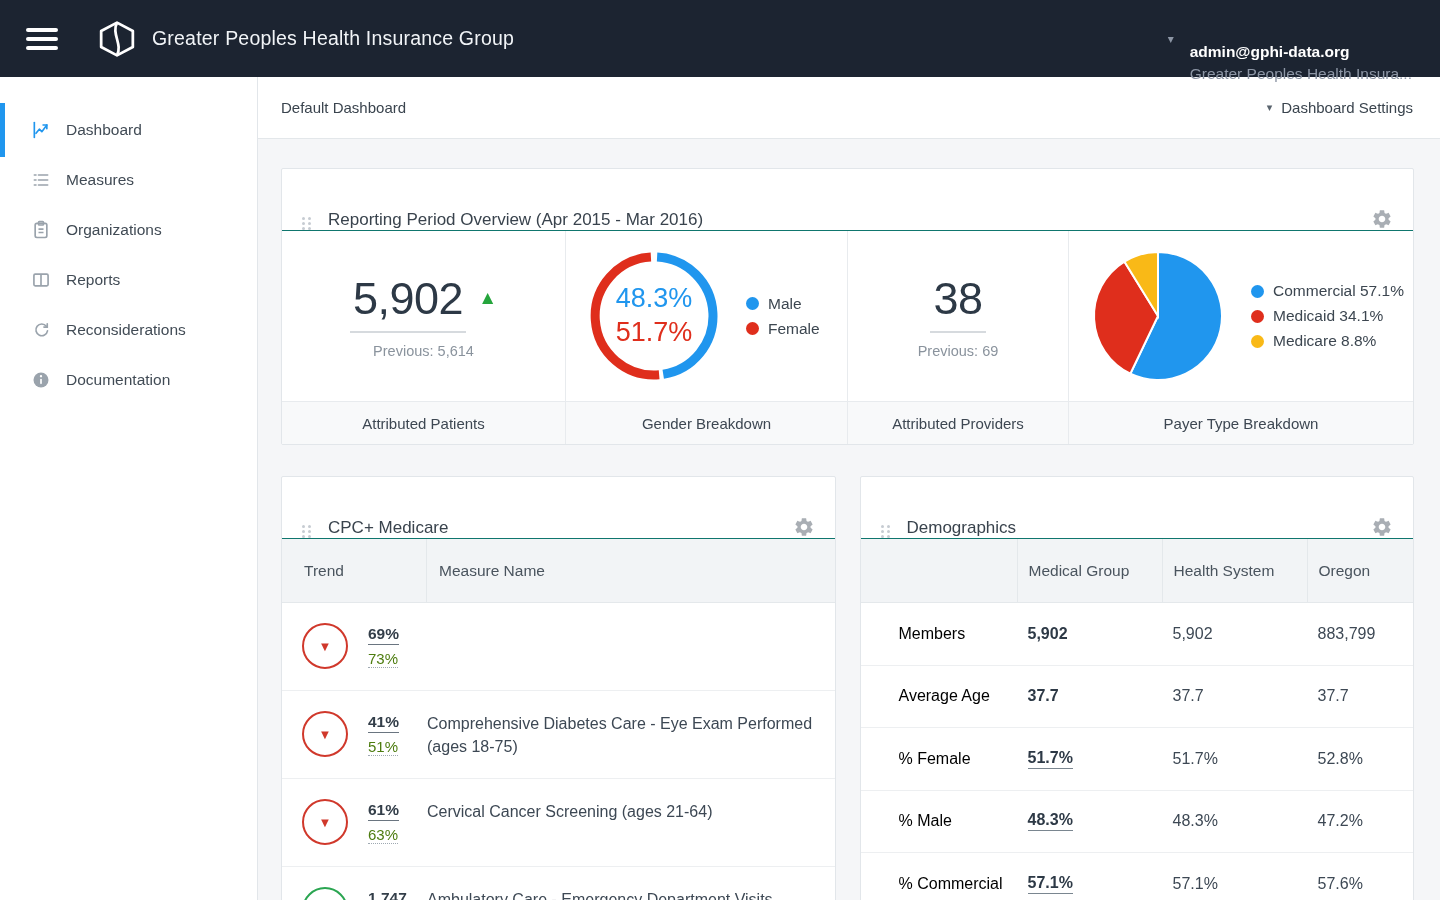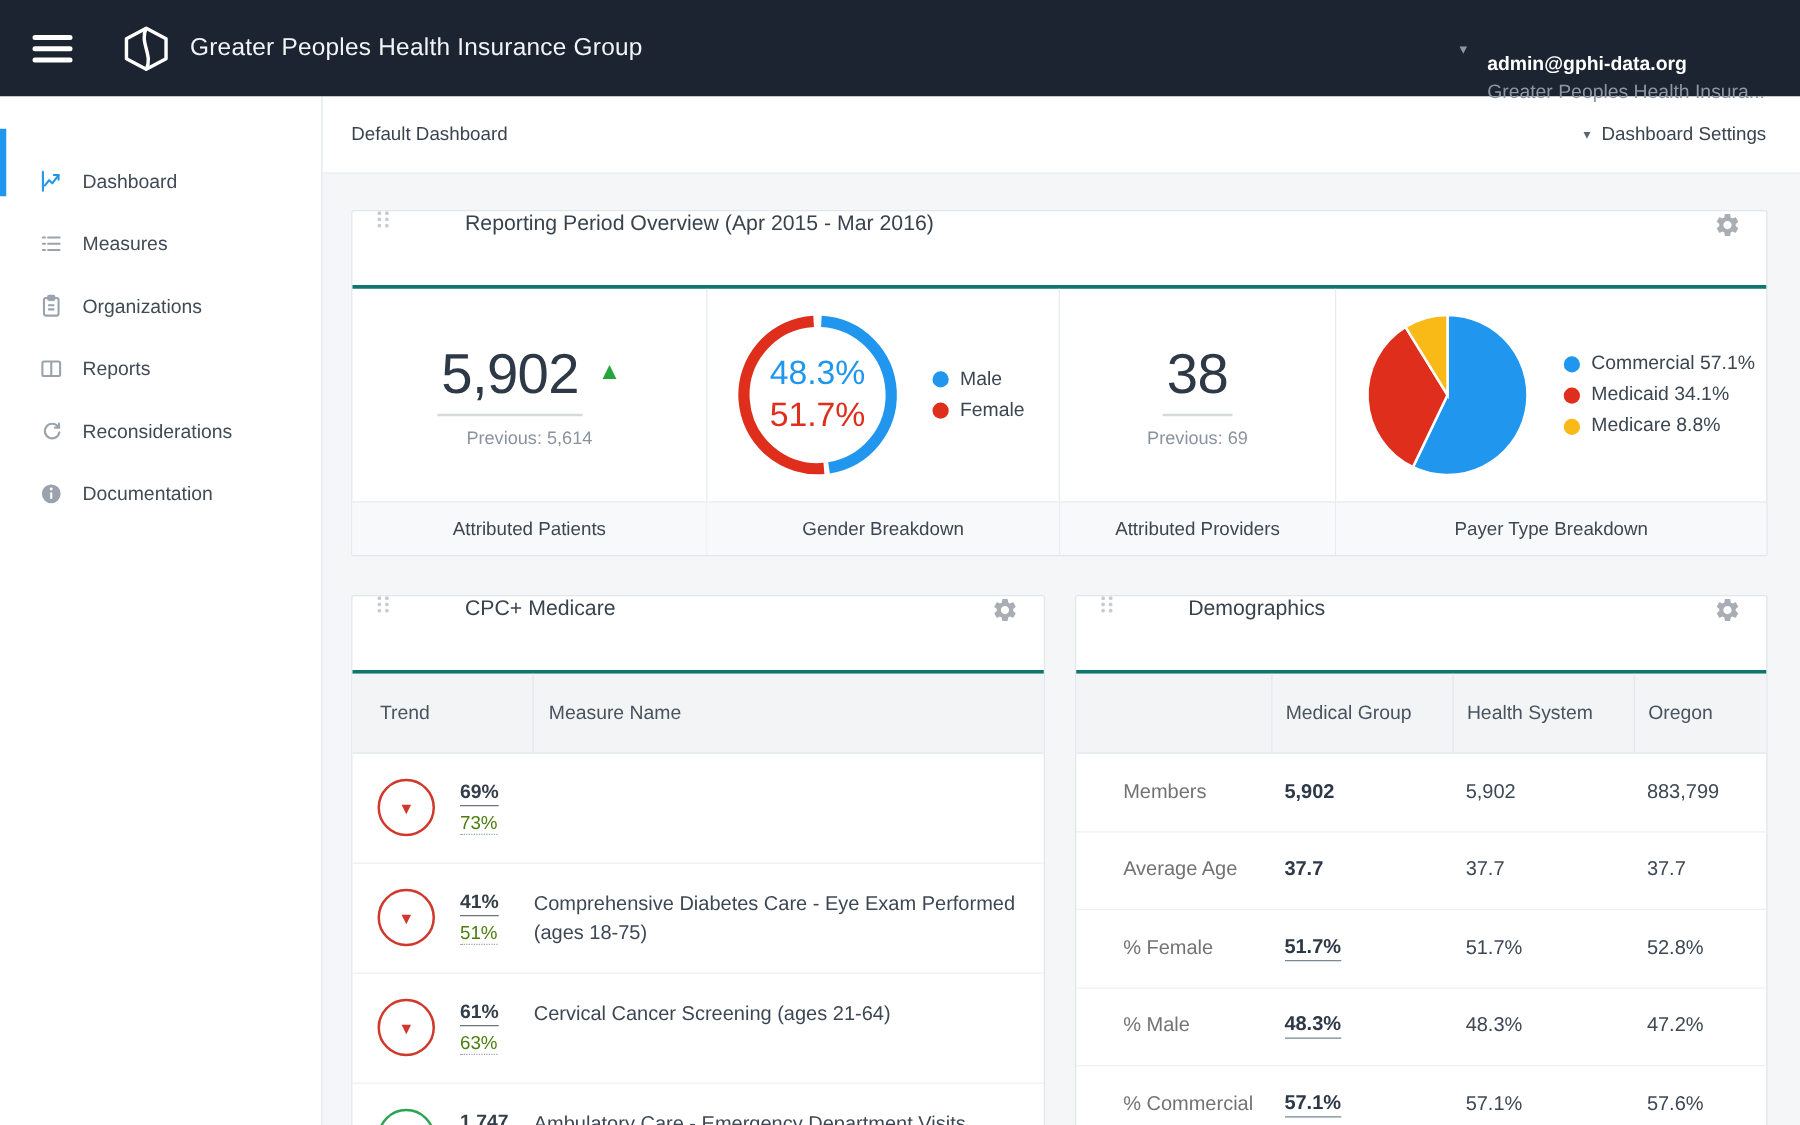--- a/index.html
+++ b/index.html
@@ -15,36 +15,36 @@
   .app-title { margin-left:16px; font-size:19.5px; color:#f1f4f7; letter-spacing:.2px;text-align:right; }
   .topbar-spacer { flex:1; }
   .user-caret { color:#8d96a5; font-size:12px; margin-right:16px; cursor:pointer; }
   .user-block { line-height:1.4; cursor:pointer; }
   .user-email { font-size:15.5px; font-weight:700; color:#ffffff;margin-top:48px; }
   .user-org { font-size:15.5px; color:#8d96a5; }
 
   
   .sidebar { position:absolute; top:77px; left:0; bottom:0; width:258px; background:#ffffff;
              border-right:1px solid #e2e6ea; padding-top:28px; z-index:5; }
-  .side-item { position:relative; height:50px; display:flex; align-items:flex-end; padding-left:31px; gap:15px;
+  .side-item { position:relative; height:50px; display:flex; align-items:center; padding-left:31px; gap:15px;
                font-size:15.5px; color:#414b55; cursor:pointer; }
   .side-item .sicon { width:20px; height:20px; flex-shrink:0; }
   .side-item.active::before { content:""; position:absolute; left:0; top:-2px; bottom:-2px; width:5px; background:#2096ee; }
 
   
   .main { position:absolute; top:77px; left:258px; right:0; bottom:0; display:flex; flex-direction:column; }
   .breadcrumb-bar { height:62px; background:#ffffff; border-bottom:1px solid #e3e7ea; flex-shrink:0;
                     display:flex; align-items:center; justify-content:space-between; padding:0 27px 0 23px; }
   .crumb { font-size:15px; color:#3a444e; }
   .dash-settings { display:flex; align-items:center; gap:9px; font-size:15px; color:#3a444e; cursor:pointer; }
   .dash-settings .caret { font-size:11px; color:#5a646e; }
   .content { flex:1; overflow:hidden; padding:29px 26px 0 23px; background:#f5f6f8; }
 
   .panel { background:#ffffff; border:1px solid #e2e6ea; border-radius:2px; }
-  .panel-header { height:62px; display:flex; align-items:flex-start; padding:0 20px; border-bottom:3px solid #0f766e;gap:44px; }
+  .panel-header { height:62px; display:flex; align-items:flex-end; padding:0 20px; border-bottom:1px solid #0f766e; }
   .drag-handle { display:grid; grid-template-columns:repeat(2,3px); grid-auto-rows:3px; gap:2px 3px; cursor:grab; }
   .drag-handle i { background:#c6ccd2; border-radius:50%; }
   .panel-title { margin-left:17px; font-size:17px; color:#39434d; }
   .gear-btn { margin-left:auto; width:22px; height:22px; cursor:pointer; }
   .gear-btn svg { width:22px; height:22px; fill:#a9aeb4; }
 
   
   .cards { display:grid; grid-template-columns:284px 282px 221px 1fr; }
   .card { border-right:1px solid #e8ebee; display:flex; flex-direction:column; }
   .card:last-child { border-right:none; }
@@ -85,21 +85,21 @@
               align-self:flex-start; padding-bottom:1px; cursor:pointer; }
   .pct-sec { font-size:15px; color:#4d7c0f; border-bottom:1px dotted #9fa9b2; align-self:flex-start; cursor:pointer; }
   .measure-name { flex:1; font-size:16px; color:#3d4854; line-height:1.45; padding-top:1px; }
 
   .dthead { height:64px; background:#f2f4f6; border-bottom:1px solid #e4e8eb; display:flex; }
   .dth { display:flex; align-items:center; font-size:15.5px; color:#4a545e; padding-left:11px; }
   .dth.blank { width:156px; padding-left:22px; }
   .dth.bordered { border-left:1px solid #e4e8eb; }
   .col-mg { width:145px; } .col-hs { width:145px; } .col-or { flex:1; }
   .drow { display:flex; align-items:center; height:62.5px; border-bottom:1px solid #edeff1; font-size:16px; }
-  .dlabel { width:156px; padding-left:38px; color:#737373; }
+  .dlabel { width:156px; padding-left:38px; color:#000000; }
   .dval { padding-left:11px; color:#3d4854; }
   .dval.bold span { font-weight:700; color:#2d3946; display:inline-block; }
   .dval.underl span { border-bottom:1.5px solid #7a8690; padding-bottom:1px; cursor:pointer; }
 </style>
 </head>
 <body>
 
 <header class="topbar">
   <div class="hamburger">
       <i></i>

